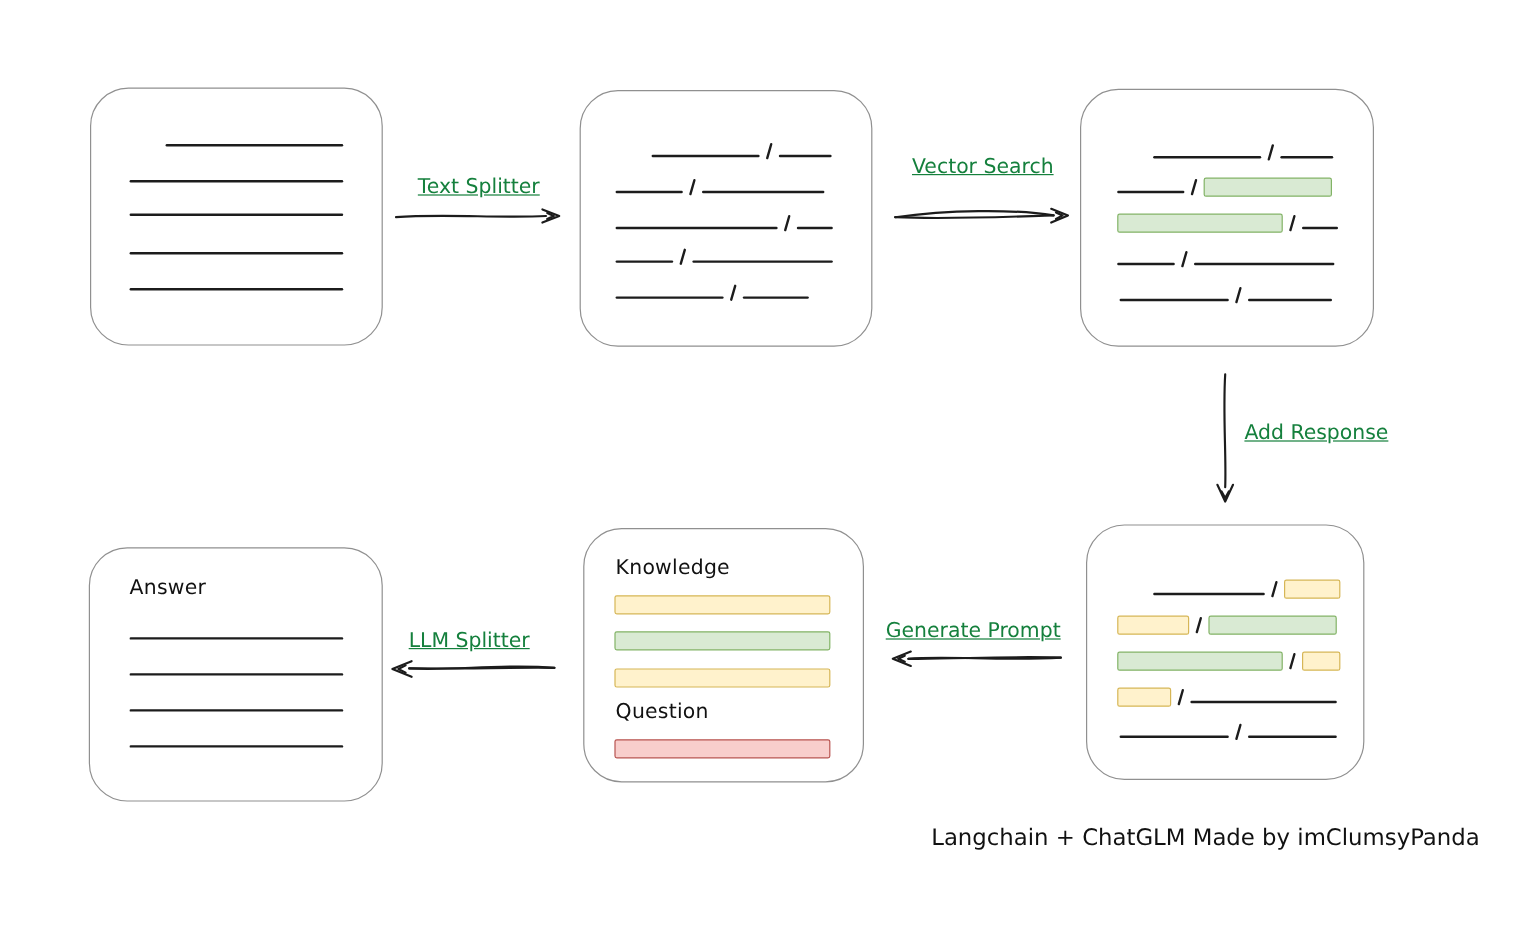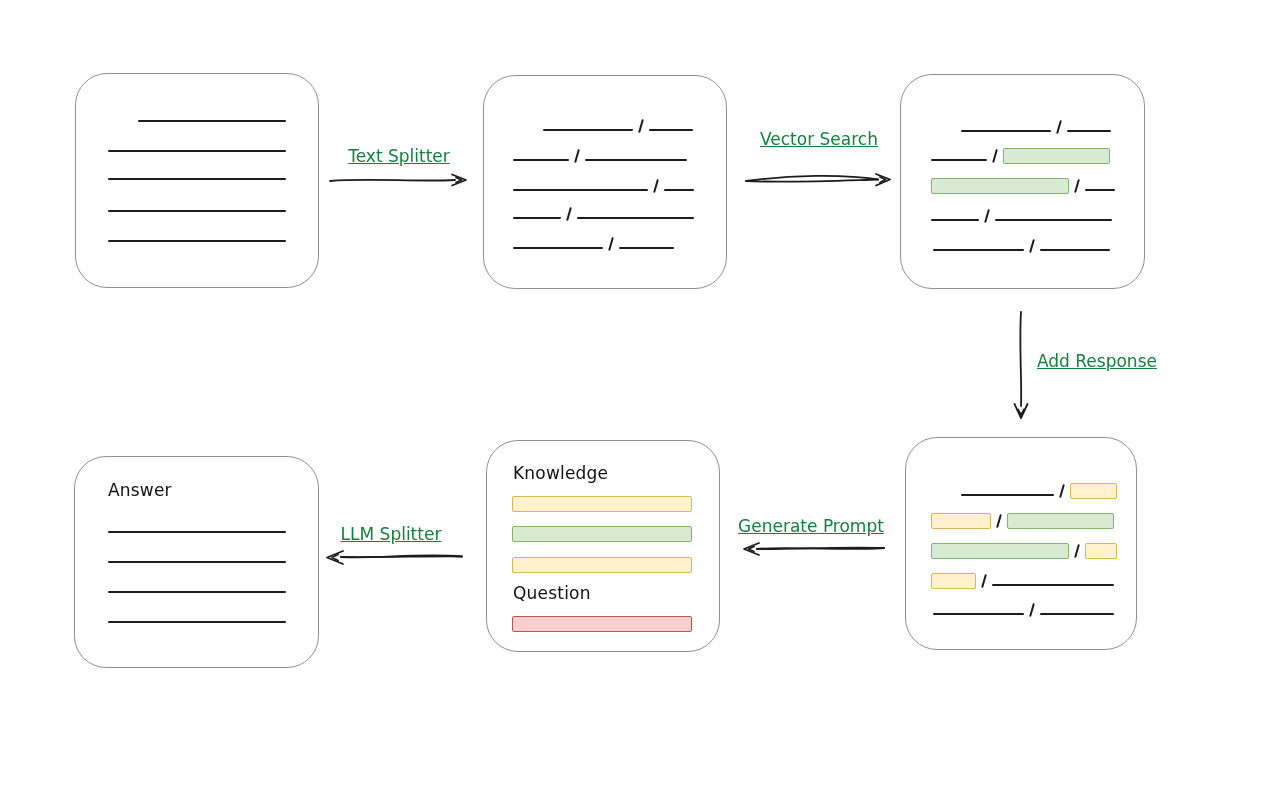--- a/index.html
+++ b/index.html
@@ -159,14 +159,15 @@
   <div class="label" style="left:733px;top:516px;width:156px">Generate Prompt</div>
 
   <svg class="arrow" style="left:318px;top:547px" width="146" height="20">
     <path d="M144,9.5 C100,6 60,12 23,10"></path>
     <path d="M144,9.5 C110,9 70,10.5 23,10"></path>
     <path d="M25,4 L9,10.5 L25,17"></path>
     <path d="M20,7.5 L14,10.5 L20,13.5"></path>
   </svg>
   <div class="label" style="left:320px;top:524px;width:142px">LLM Splitter</div>
 
+  <div class="caption" style="left:776px;top:687px;width:404px">Langchain + ChatGLM Made by imClumsyPanda</div>
 
 </div>
 
 </body></html>

